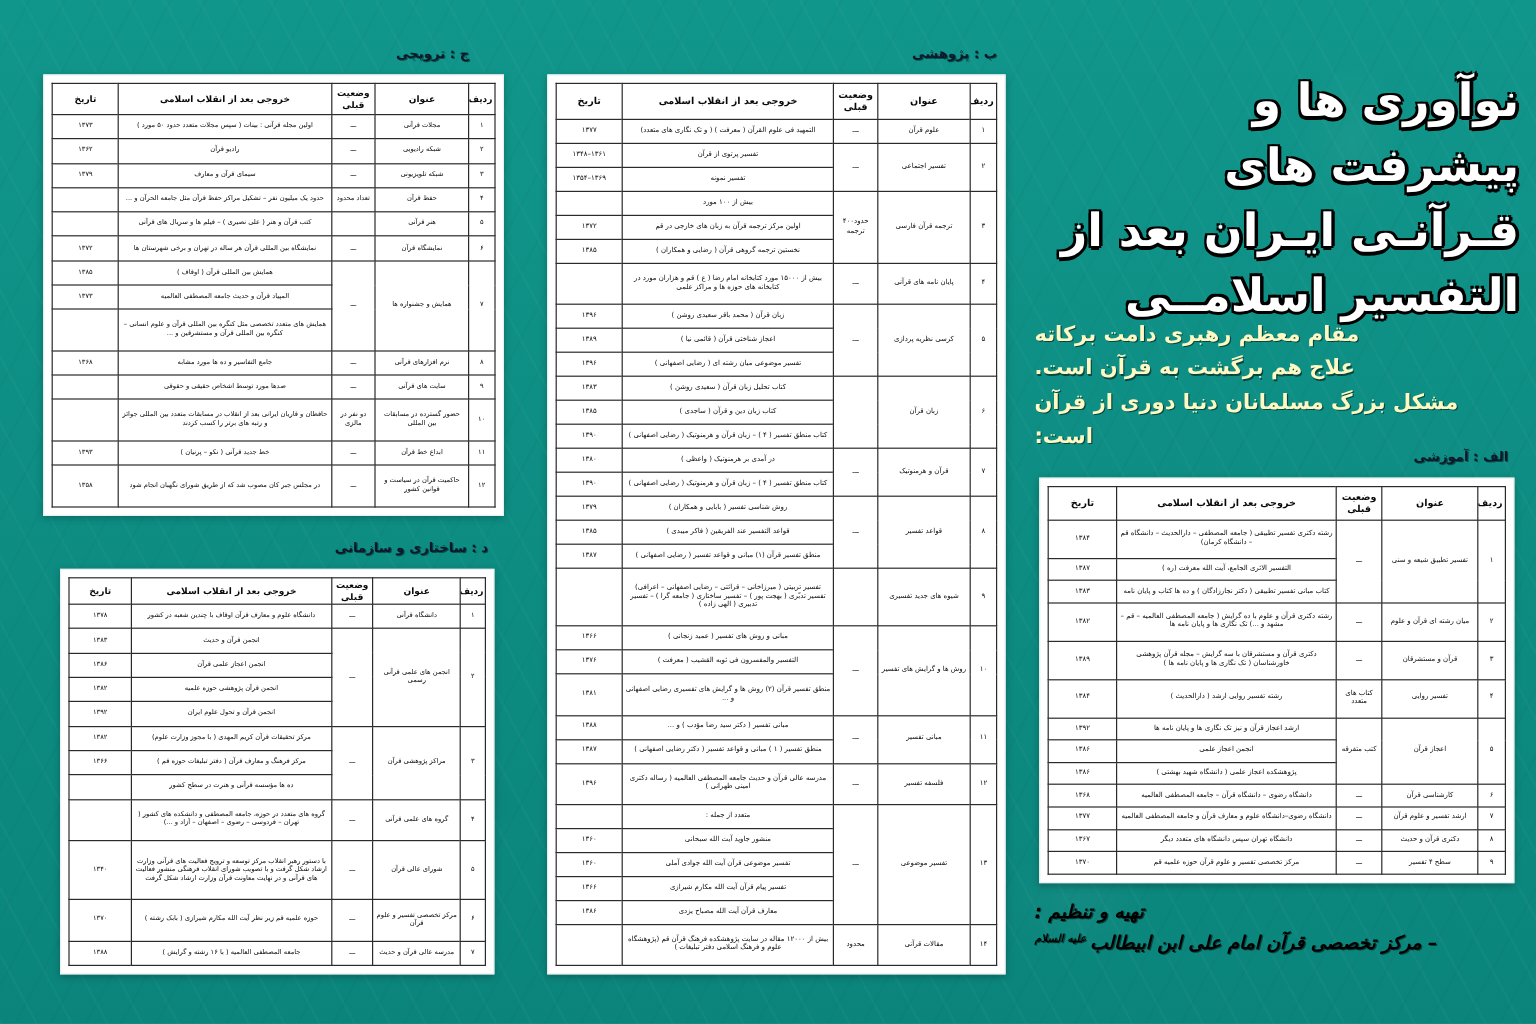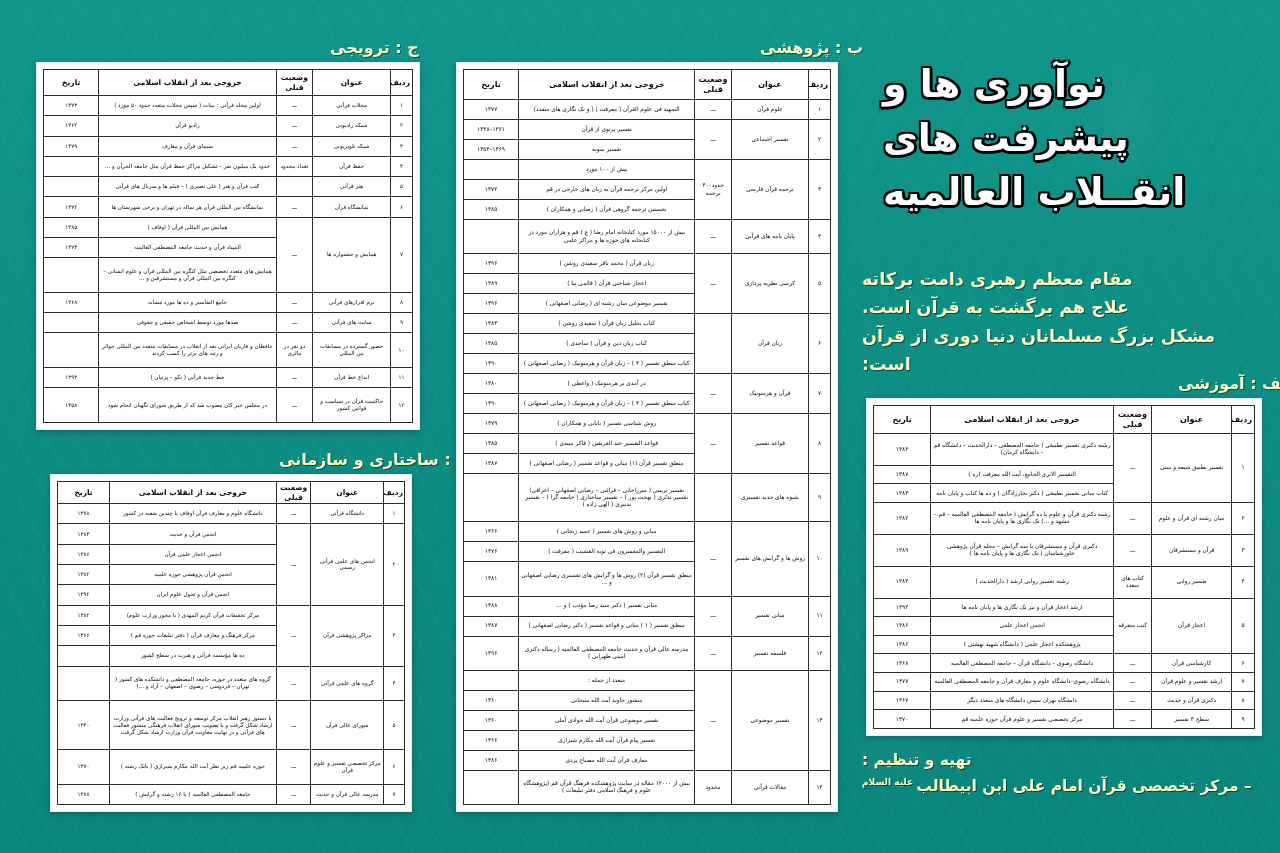--- a/index.html
+++ b/index.html
@@ -27,23 +27,23 @@
       repeating-linear-gradient(-62deg, rgba(0,0,0,.022) 0 2px, transparent 2px 26px),
       linear-gradient(180deg, #11968b 0%, #0d8c82 55%, #0b857c 100%);
     pointer-events: none;
   }
 
   .poster { position: absolute; inset: 0; }
 
   
   .section-caption {
     position: absolute;
-    color: #fef9c3;
+    color: #0f172a;
     font-weight: bold;
-    font-size: 16px;
+    font-size: 11px;
     letter-spacing: .3px;
     text-shadow: 1px 1px 0 rgba(0,0,0,.45);
     white-space: nowrap;
   }
 
   
   .table-card {
     position: absolute;
     background: #ffffff;
     border: 1px solid #e8efee;
@@ -84,38 +84,39 @@
     direction: rtl;
   }
   .hero-title {
     color: #ffffff;
     font-weight: bold;
     text-shadow:
       2px 2px 0 #000, -2px 2px 0 #000, 2px -2px 0 #000, -2px -2px 0 #000,
       0 3px 0 #000, 3px 0 0 #000;
     font-size: 38px;
     line-height: 1.42;
-    text-align: left;
+    text-align: right;
     margin-left: 21px;
   }
   .hero-quote {
     color: #fef9c3;
     font-weight: bold;
     font-size: 17.5px;
     line-height: 1.62;
     text-align: left;
     text-shadow: 1px 1px 0 rgba(0,0,0,.5);
   }
   .hero-credits {
-    color: #fef9c3;
+    color: #000000;
     font-weight: bold;
     font-size: 15.5px;
     line-height: 1.65;
     text-align: left;
     text-shadow: 1px 1px 0 rgba(0,0,0,.5);
+    font-style: italic;
   }
   .credit-line { white-space: nowrap; }
   .sup-small { font-size: 9px; vertical-align: super; }
 </style>
 </head>
 <body>
 
 <div id="bg-texture"></div>
 
 <div class="poster">
@@ -591,21 +592,22 @@
             <td class="col-out c-out">مرکز تخصصی تفسیر و علوم قرآن حوزه علمیه قم</td>
             <td class="col-date">۱۳۷۰</td>
           </tr>
         </tbody>
       </table>
   </div>
 
   <div class="hero" style="left:862px; top:58px; width:404px;">
     <div class="hero-title" id="hero-title">
         <div>نوآوری ها و پیشرفت های</div>
-        <div>انقــلاب العالمیه</div>
+        <div>قـرآنـی ایـران بعد از</div>
+        <div>التفسیر اسلامــی</div>
       </div>
   </div>
 
   <div class="hero" style="left:862px; top:265px; width:404px;">
     <div class="hero-quote" id="hero-quote">
         <div>مقام معظم رهبری دامت برکاته</div>
         <div>علاج هم برگشت به قرآن است.</div>
         <div>مشکل بزرگ مسلمانان دنیا دوری از قرآن است:</div>
       </div>
   </div>

